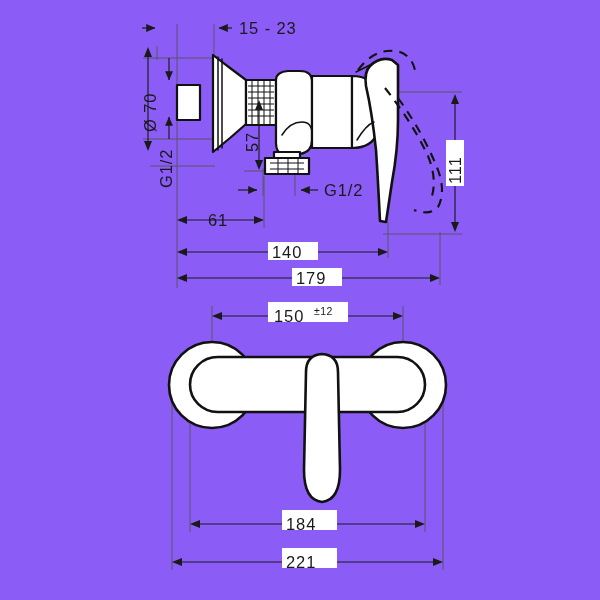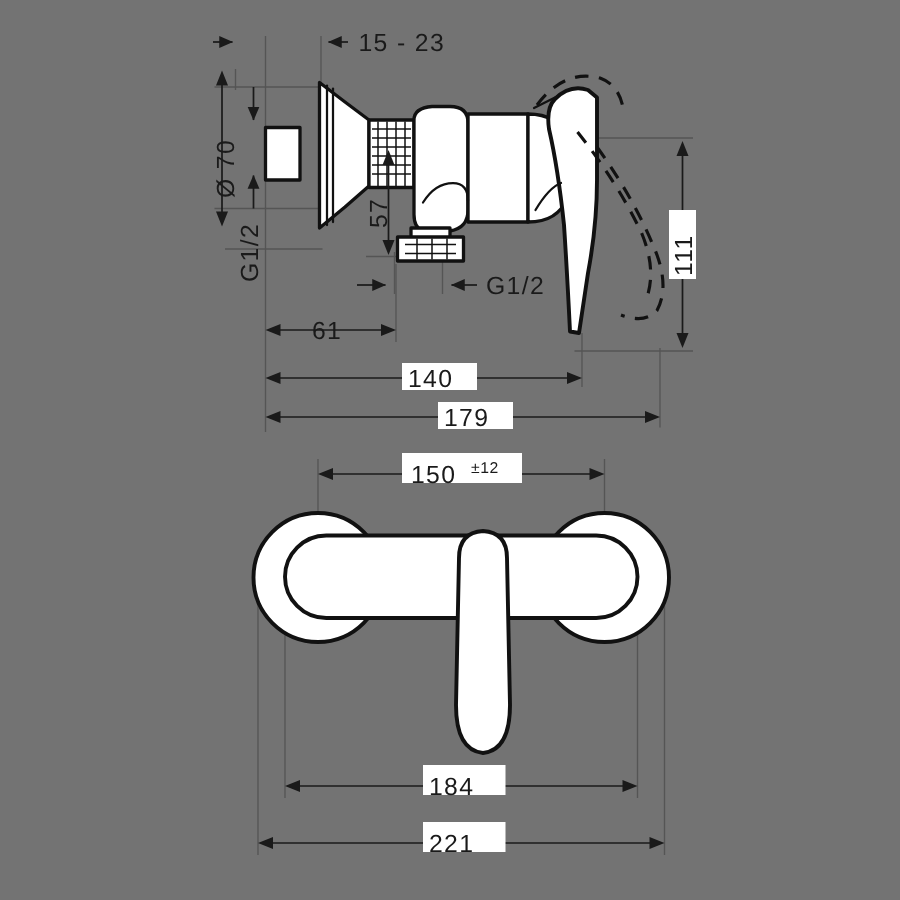--- a/index.html
+++ b/index.html
@@ -10,21 +10,21 @@
   body {
     width: 600px;
     height: 600px;
     font-family: "Liberation Sans", sans-serif;
     overflow: hidden;
   }
   #sheet {
     position: relative;
     width: 600px;
     height: 600px;
-    background: #737373;
+    background: #8b5cf6;
   }
   svg#drawing {
     display: block;
     width: 600px;
     height: 600px;
   }
   .dimline {
     stroke: #1a1a1a;
     stroke-width: 1.15;
     fill: none;

